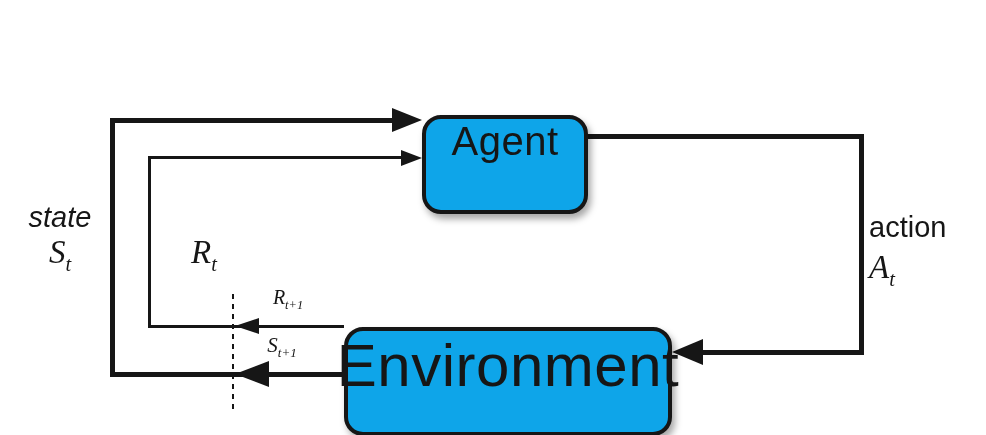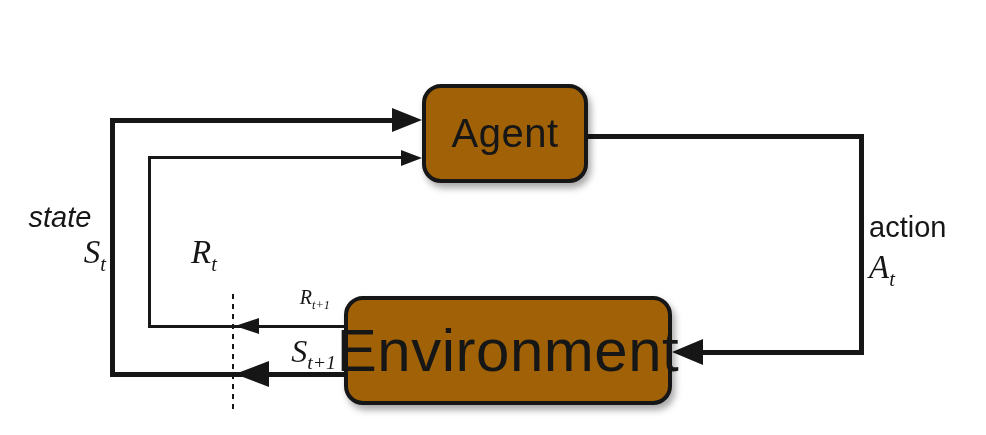--- a/index.html
+++ b/index.html
@@ -8,28 +8,28 @@
     width: 986px;
     height: 435px;
     background: #ffffff;
     overflow: hidden;
     font-family: "Liberation Sans", sans-serif;
   }
 
   
   .node-box {
     position: absolute;
-    background: #a16207;
+    background: #0ea5e9;
     border: 4px solid #161616;
     border-radius: 19px;
     box-shadow: 3px 5px 7px rgba(0,0,0,0.35);
     display: flex;
-    align-items: center;
     justify-content: center;
     color: #161616;
+    margin-top: 31px;
   }
   #agent-box   { left: 422px; top: 84px;  width: 158px; height: 91px;  }
   #env-box     { left: 344px; top: 296px; width: 320px; height: 101px; }
   #agent-box .node-label { font-size: 40px; letter-spacing: 0.5px; }
   #env-box   .node-label { font-size: 60px; letter-spacing: 0.5px; }
 
   
   .line { position: absolute; background: #161616; }
   
   #state-line-top      { left: 110px; top: 118px; width: 285px; height: 5px; }
@@ -70,31 +70,31 @@
     color: #161616;
     font-size: 29px;
     text-align: center;
   }
   .math-label {
     position: absolute;
     color: #161616;
     font-family: "Liberation Serif", serif;
     font-style: italic;
     font-size: 33px;
-    text-align: right;
+    text-align: center;
   }
   .math-label sub { font-size: 0.62em; font-style: italic; line-height: 0; }
   #state-word   { left: 14px;  top: 201px; width: 92px; font-style: italic; }
   #state-sym    { left: 14px;  top: 234px; width: 92px; }
   #reward-word  { left: 159px; top: 201px; width: 110px; text-align: left; }
   #reward-sym   { left: 159px; top: 234px; width: 90px;  text-align: left; margin-left: 32px; }
   #action-word  { left: 869px; top: 211px; width: 100px; text-align: left; }
   #action-sym   { left: 869px; top: 249px; width: 90px;  text-align: left; }
   #next-reward-sym { left: 246px; top: 286px; width: 84px; font-size: 20px; }
-  #next-state-sym  { left: 252px; top: 333px; width: 84px; font-size: 32px; }
+  #next-state-sym  { left: 240px; top: 333px; width: 84px; font-size: 21px; }
 </style>
 </head>
 <body>
 
 <div id="canvas">
 
   <div class="line" id="state-line-top"></div>
   <div class="line" id="state-line-left"></div>
   <div class="line" id="state-line-bottom"></div>
   <div class="arrow arrow-right" id="state-arrowhead"></div>

